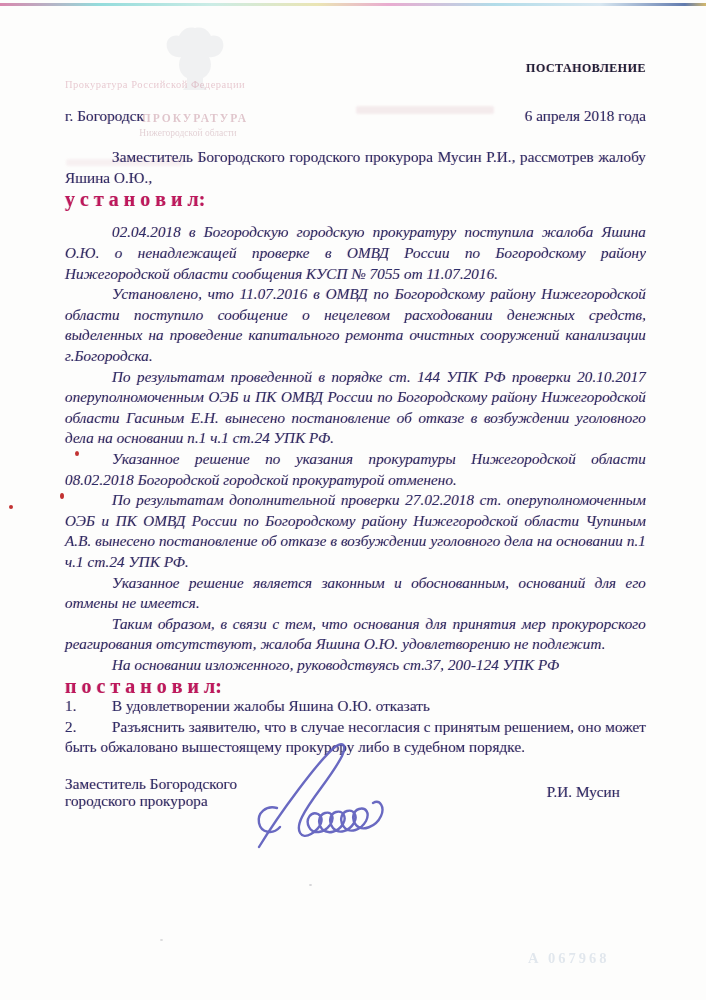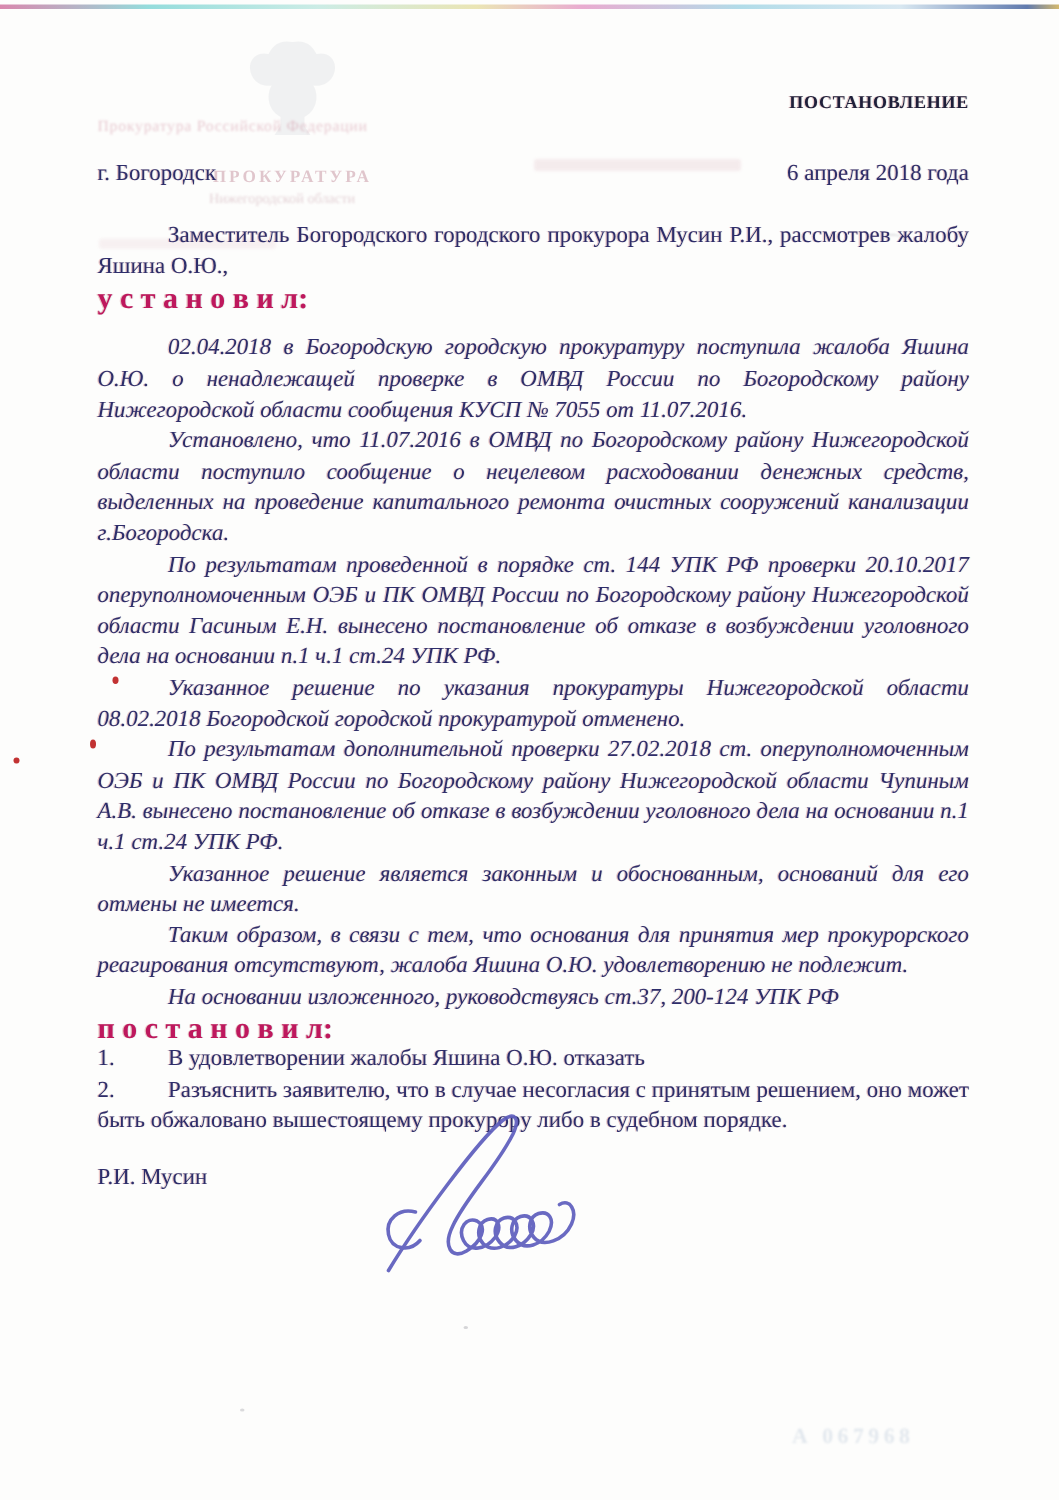--- a/index.html
+++ b/index.html
@@ -148,20 +148,24 @@
     </div>
 
     <h3 class="section-heading heading-res">п о с т а н о в и л:</h3>
 
     <div class="res-list">
       <p class="res-item"><span class="res-num">1.</span><span>В удовлетворении жалобы Яшина О.Ю. отказать</span></p>
       <p class="res-item"><span class="res-num">2.</span><span>Разъяснить заявителю, что в случае несогласия с принятым решением, оно может быть обжаловано вышестоящему прокурору либо в судебном порядке.</span></p>
     </div>
 
     <div class="signature-block">
+      <div class="sig-position">
+        <div>Заместитель Богородского</div>
+        <div>городского прокурора</div>
+      </div>
       <div class="sig-name">Р.И. Мусин</div>
     </div>
 
   </div>
 
   <svg class="sig-svg" width="172" height="128" viewBox="0 0 172 128">
     <g fill="none" stroke="#5d5dbd" stroke-width="2.4" stroke-linecap="round" opacity="0.92">
       <path d="M31,74 C20,71 11,79 13,89 C15,99 27,101 34,93"></path>
       <path d="M13,113 C33,80 73,26 89,13 C97,7 101,11 96,22
                C85,44 65,64 56,83 C49,97 55,106 65,100

